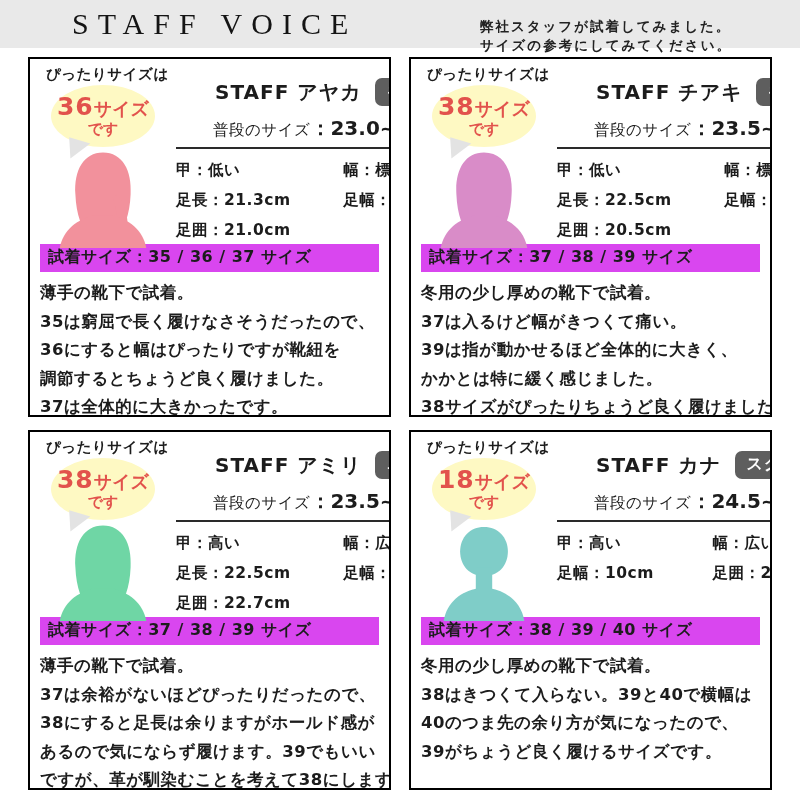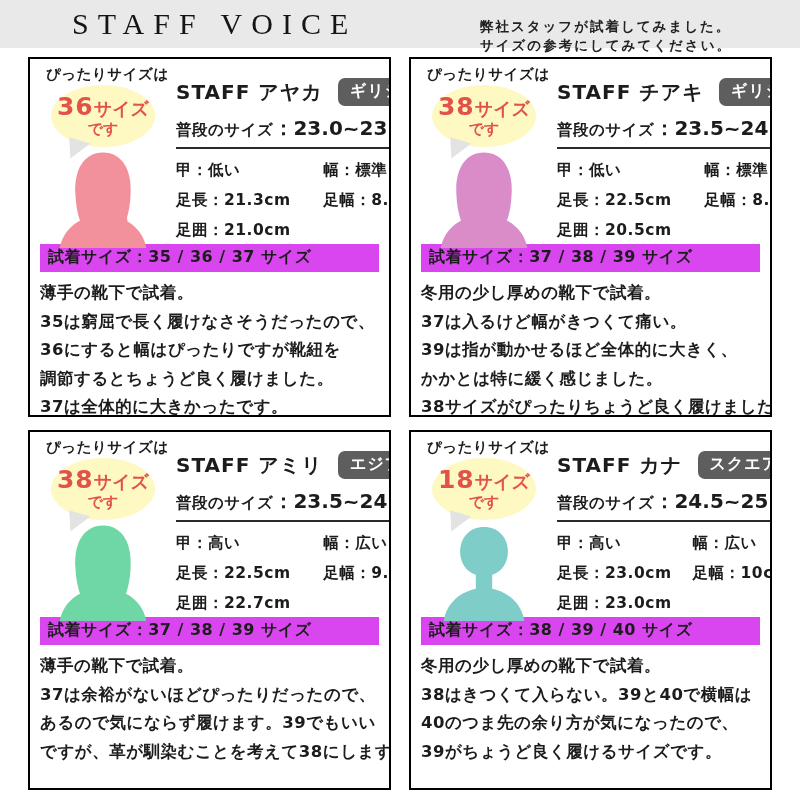--- a/index.html
+++ b/index.html
@@ -26,26 +26,26 @@
   .bubble::after { content:""; position:absolute; bottom:-13px; left:15px; width:0; height:0;
                    border-left:7px solid transparent; border-right:15px solid transparent;
                    border-top:20px solid #e3e3e3; transform:rotate(16deg); }
   .bubble-l1 { color:#e2524c; font-weight:bold; line-height:26px; white-space:nowrap; }
   .bubble-l1 .num { font-size:25px; letter-spacing:1px; }
   .bubble-l1 .suf { font-size:18px; }
   .bubble-l2 { color:#e2524c; font-weight:bold; font-size:15px; margin-top:-3px; }
   .silhouette { display:block; width:90px; height:97px; margin:4px auto 0; position:relative; z-index:1; }
 
   .right-col { flex:1; padding-left:10px; }
-  .name-row { display:flex; justify-content:space-between; align-items:center; margin-top:13px; }
+  .name-row { display:flex; justify-content:space-between; align-items:center; margin-top:13px;margin-left:39px; }
   .staff-name { font-size:20px; font-weight:bold; letter-spacing:1px; white-space:nowrap; }
   .badge { background:#5e5e5e; color:#fff; font-size:16px; font-weight:bold;
            padding:3px 12px 4px; border-radius:7px; letter-spacing:1px; white-space:nowrap; }
   .usual-row { margin-top:9px; border-bottom:2px solid #2a2a2a; padding-bottom:5px; white-space:nowrap; }
-  .usual-label { font-size:15.5px; font-weight:bold; letter-spacing:0.5px; }
+  .usual-label { font-size:15.5px; font-weight:normal; letter-spacing:0.5px;margin-left:37px; }
   .usual-value { font-size:20px; font-weight:bold; }
   .detail-grid { display:grid; grid-template-columns:54% 46%; row-gap:9px; margin-top:11px;
                  font-size:15.5px; font-weight:bold; letter-spacing:0.5px; }
   .detail { white-space:nowrap; }
 
   .tried-bar { background:#d946ef; font-size:16px; font-weight:bold; letter-spacing:0.5px;
                padding:3px 8px 4px; margin-top:3px; white-space:nowrap; }
   .review { margin-top:7px; font-size:16.5px; font-weight:bold; line-height:28.5px; letter-spacing:0.5px; }
   .review-line { white-space:nowrap; }
 </style>
@@ -176,20 +176,21 @@
           <div class="detail">足長：22.5cm</div>
           <div class="detail">足幅：9.5cm</div>
           <div class="detail">足囲：22.7cm</div>
         </div>
       </div>
     </div>
     <div class="tried-bar">試着サイズ：37 / 38 / 39 サイズ</div>
     <div class="review">
       <div class="review-line">薄手の靴下で試着。</div>
       <div class="review-line">37は余裕がないほどぴったりだったので、</div>
+      <div class="review-line">38にすると足長は余りますがホールド感が</div>
       <div class="review-line">あるので気にならず履けます。39でもいい</div>
       <div class="review-line">ですが、革が馴染むことを考えて38にします。</div>
     </div>
   </div>
 
   <div class="card">
     <div class="card-top">
       <div class="left-col">
         <div class="pittari">ぴったりサイズは</div>
         <div class="bubble">
@@ -208,21 +209,20 @@
         <div class="name-row">
           <div class="staff-name">STAFF カナ</div>
           <div class="badge">スクエア型</div>
         </div>
         <div class="usual-row">
           <span class="usual-label">普段のサイズ</span><span class="usual-value">：24.5~25 cm</span>
         </div>
         <div class="detail-grid">
           <div class="detail">甲：高い</div>
           <div class="detail">幅：広い</div>
-          <div class="detail">足長：23.0cm</div>
           <div class="detail">足幅：10cm</div>
           <div class="detail">足囲：23.0cm</div>
         </div>
       </div>
     </div>
     <div class="tried-bar">試着サイズ：38 / 39 / 40 サイズ</div>
     <div class="review">
       <div class="review-line">冬用の少し厚めの靴下で試着。</div>
       <div class="review-line">38はきつくて入らない。39と40で横幅は</div>
       <div class="review-line">40のつま先の余り方が気になったので、</div>

